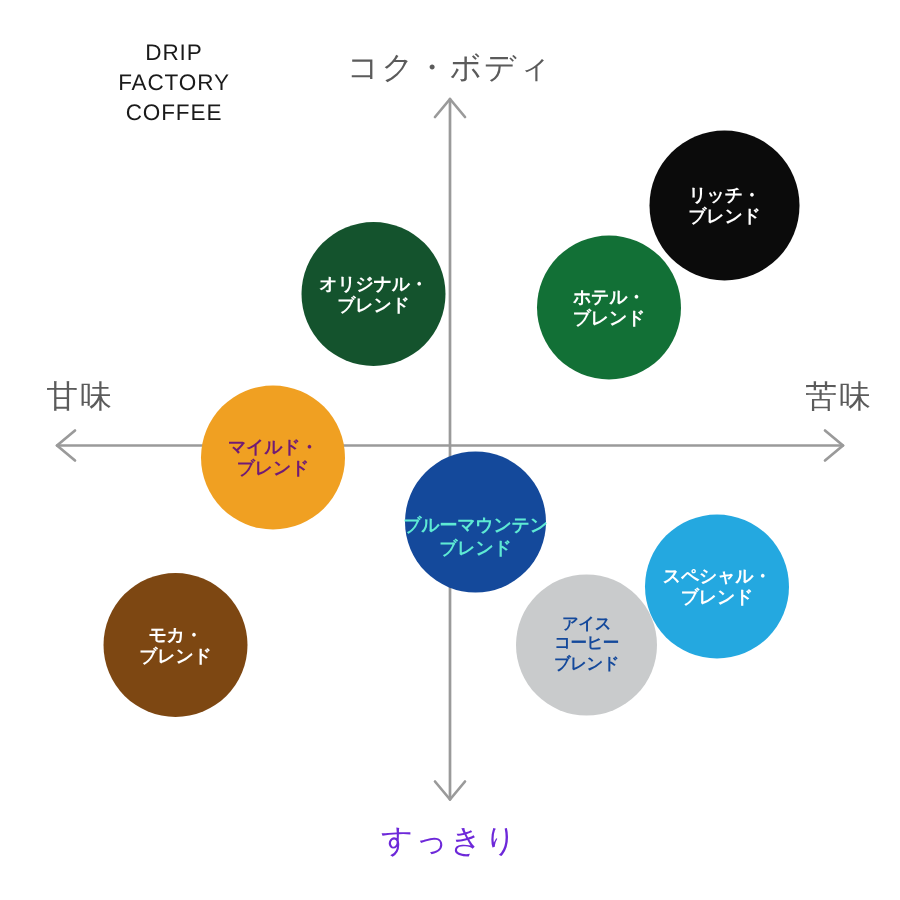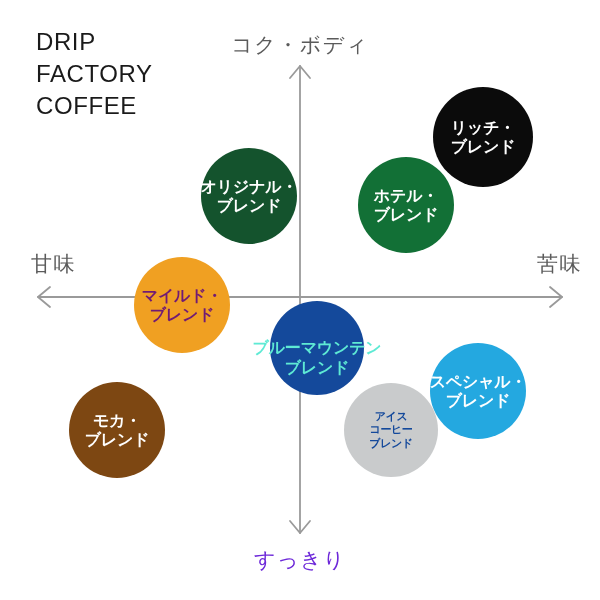--- a/index.html
+++ b/index.html
@@ -18,22 +18,23 @@
     background: #ffffff;
     overflow: hidden;
   }
 
   
   .brand-logo {
     position: absolute;
     left: 36px;
     top: 26px;
     width: 160px;
+    text-align: center;
     color: #1a1a1a;
-    font-size: 24px;
+    font-size: 15px;
     line-height: 1.33;
     letter-spacing: 0.6px;
     font-weight: 400;
     white-space: nowrap;
     user-select: none;
   }
   .brand-logo .logo-line { display: block; }
 
   
   .axis-svg {
@@ -64,21 +65,21 @@
     position: absolute;
     border-radius: 50%;
     display: flex;
     align-items: center;
     justify-content: center;
     text-align: center;
     box-sizing: border-box;
     cursor: pointer;
   }
   .bubble-label {
-    font-size: 16px;
+    font-size: 12px;
     font-weight: 700;
     line-height: 1.2;
     letter-spacing: -0.2px;
     white-space: nowrap;
     user-select: none;
   }
   .bubble-label .lbl-line { display: block; }
   .bubble-label.small { font-size: 11px; letter-spacing: -0.4px; }
 </style>
 </head>

